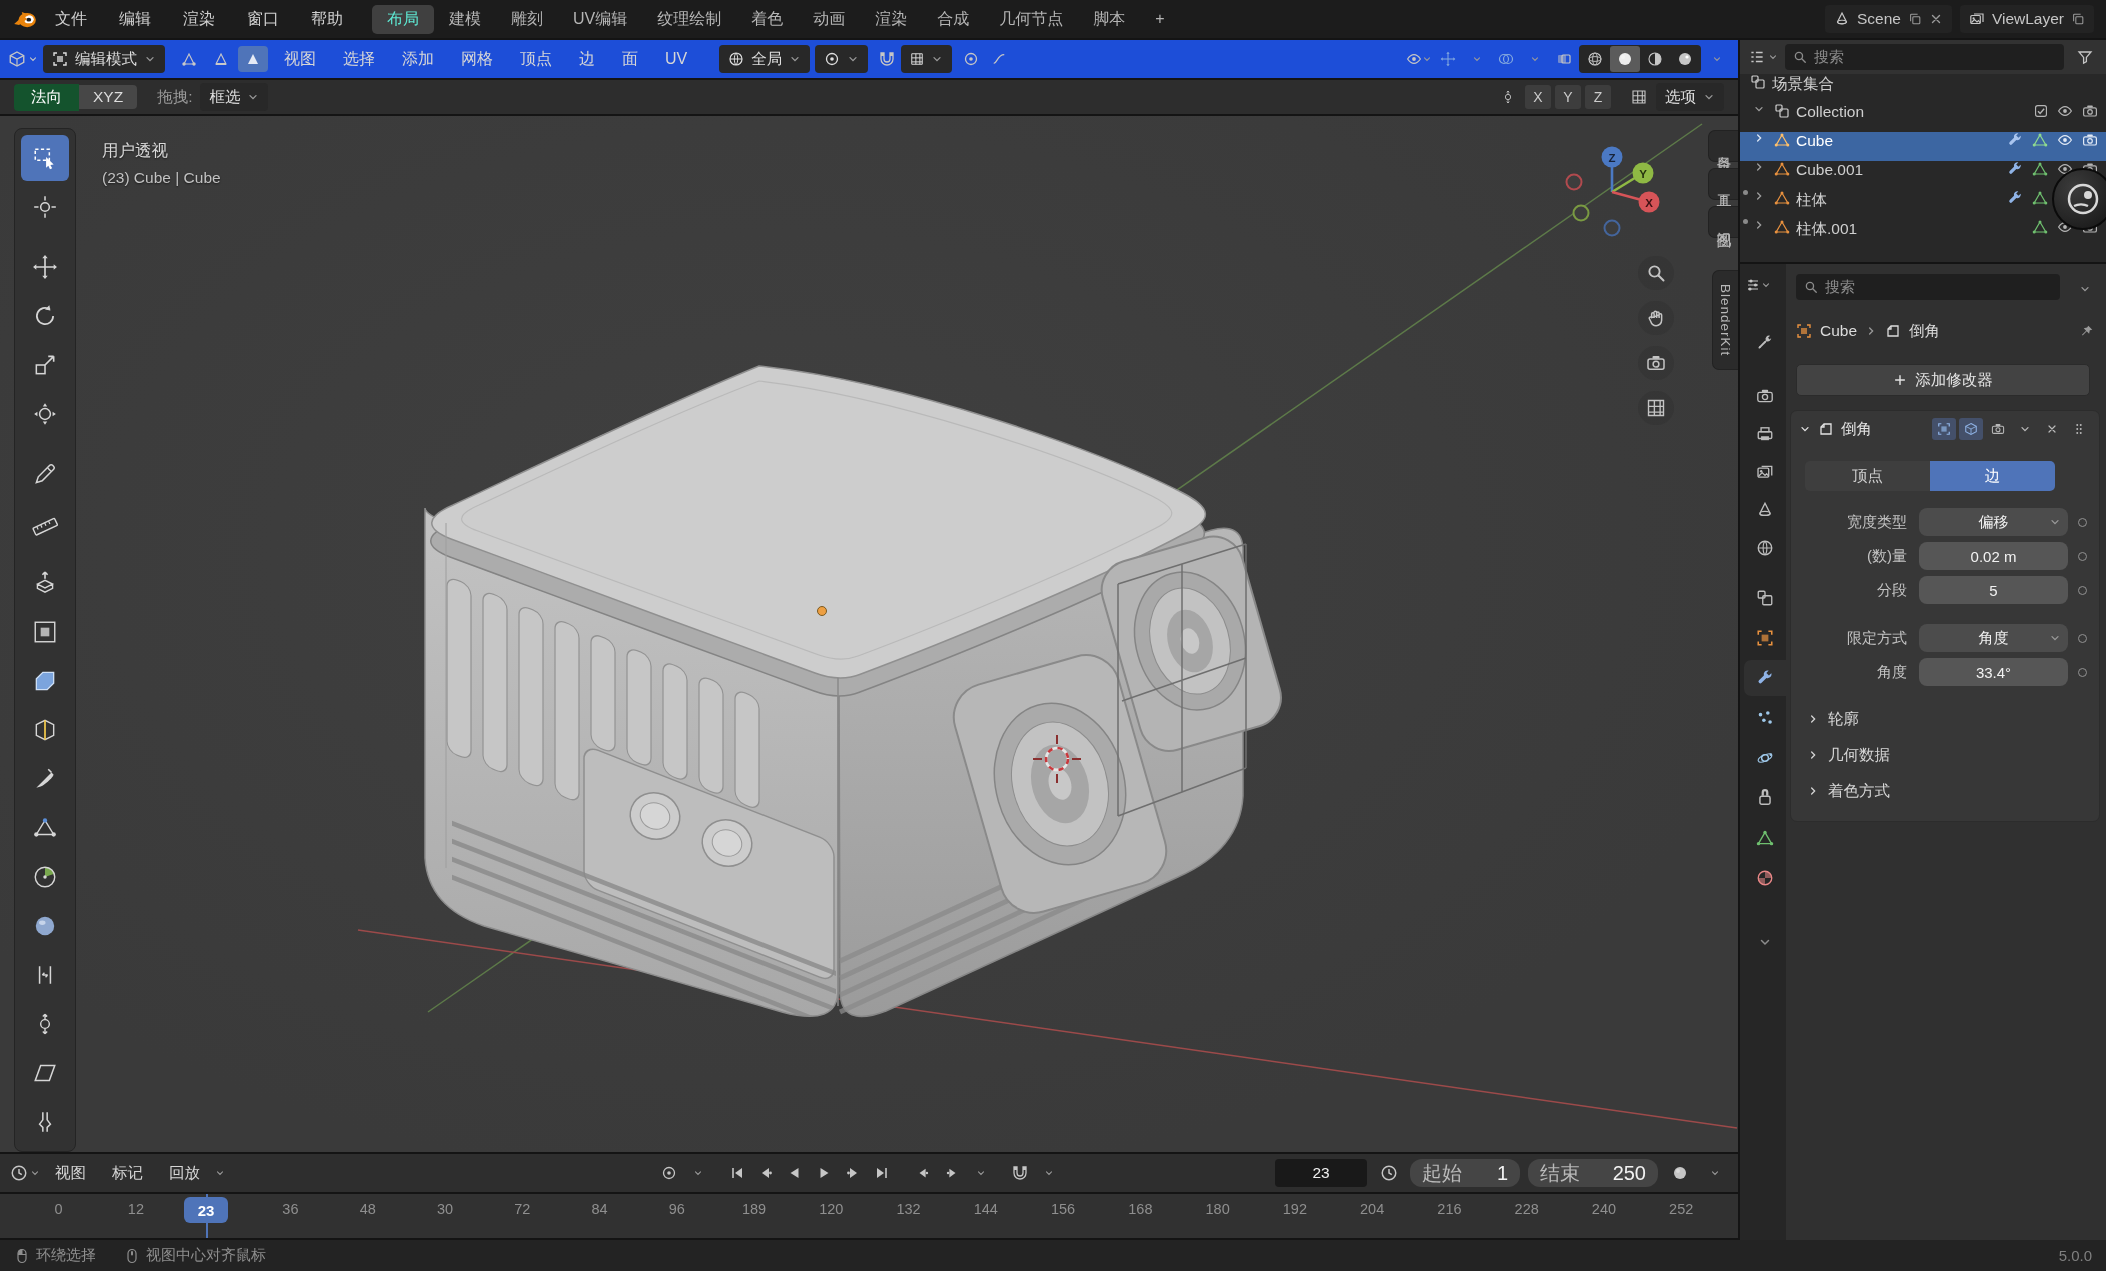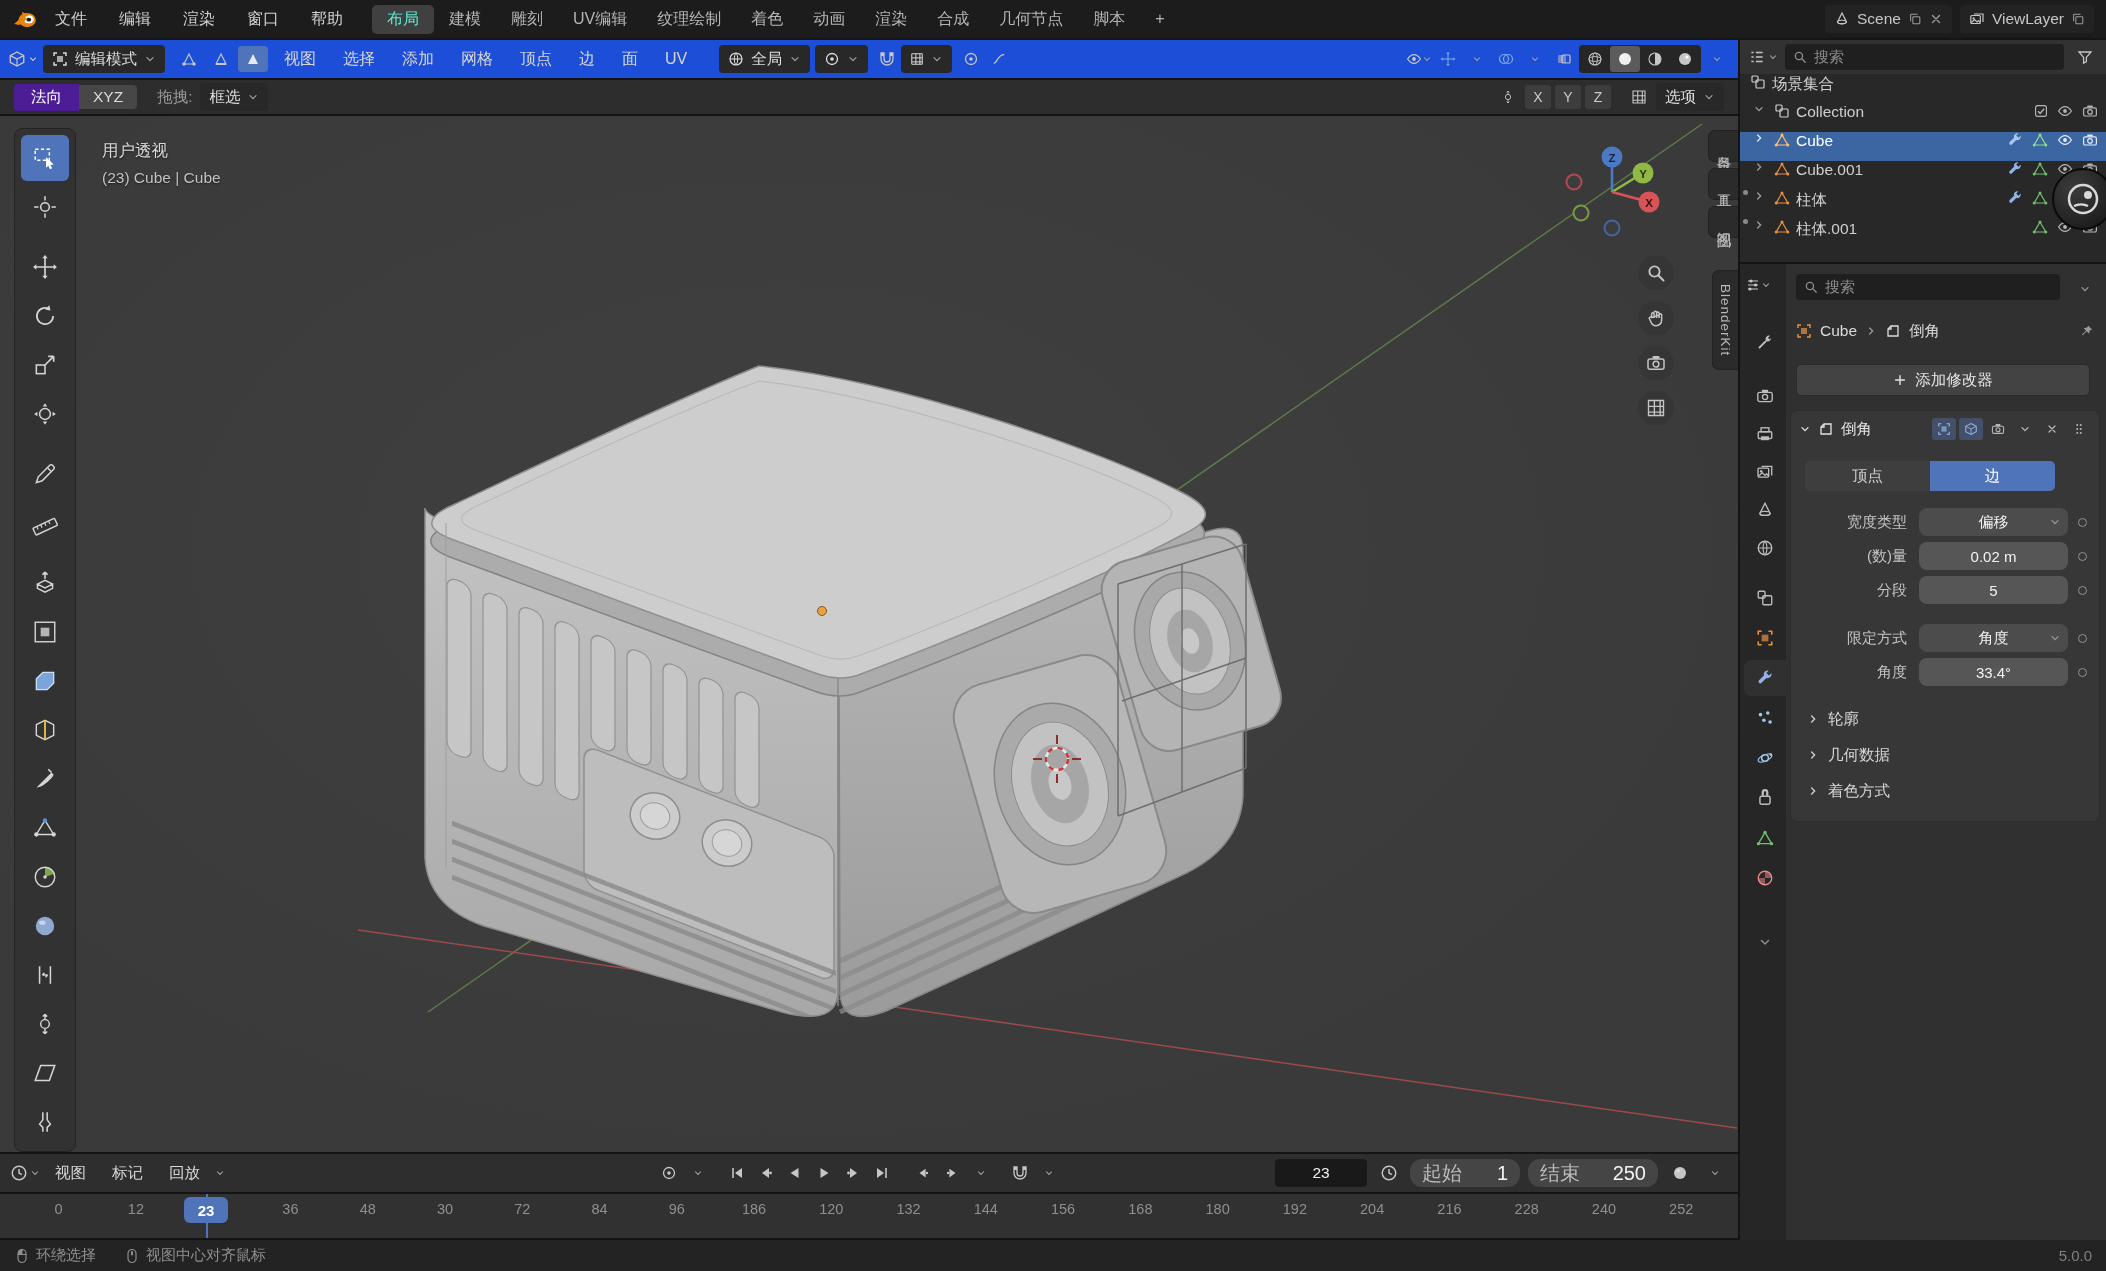--- a/index.html
+++ b/index.html
@@ -22,21 +22,21 @@
 .vph-menu{padding:0 11px;height:26px;display:flex;align-items:center;font-size:16px;color:#d6d6d6;border-radius:4px}
 .pill{display:flex;align-items:center;gap:7px;background:#282828;border-radius:4px;height:28px;padding:0 9px;font-size:15.5px;color:#dedede}
 .iconbtn{min-width:27px;height:26px;display:flex;align-items:center;justify-content:center;border-radius:4px;color:#c6c6c6}
 .iconbtn.on{color:#86abde}
 .modebtn{width:30px;height:26px;display:flex;align-items:center;justify-content:center;border-radius:4px;color:#c9c9c9}
 .modebtn.active{background:#4f74b9;color:#fff}
 .seg{display:flex;background:#262626;border-radius:4px;padding:1px}
 .seg .iconbtn{width:30px;border-radius:3px}
 .seg .iconbtn.active{background:#5b5b5b;color:#eee}
 .vts{position:absolute;left:0;top:80px;width:1738px;height:34px;background:#2d2d2d;display:flex;align-items:center;padding:0 14px;gap:8px;font-size:15.5px}
-.btn-blue{background:#4c1d95;color:#fff;border-radius:4px 0 0 4px;padding:3px 17px}
+.btn-blue{background:#14532d;color:#fff;border-radius:4px 0 0 4px;padding:3px 17px}
 .btn-gray{background:#474747;color:#ddd;border-radius:0 4px 4px 0;padding:3px 14px}
 .axbtn{width:26px;height:24px;background:#3d3d3d;border-radius:3px;display:flex;align-items:center;justify-content:center;font-size:14px;color:#ccc}
 
 .viewport{position:absolute;left:0;top:116px;width:1738px;height:1036px;background:radial-gradient(ellipse at 45% 42%,#404040 0%,#3a3a3a 75%);overflow:hidden}
 .vtoolbar{position:absolute;left:14px;top:12px;width:62px;background:rgba(49,49,49,.95);border:1px solid #242424;border-radius:8px;padding:6px 0;display:flex;flex-direction:column;align-items:center;gap:3px}
 .tool{width:48px;height:46px;border-radius:6px;display:flex;align-items:center;justify-content:center;color:#d6d6d6}
 .tool.active{background:#4f74b9;color:#fff}
 .tgap{height:8px}
 .vp-overlay{position:absolute;left:102px;top:24px;text-shadow:0 1px 2px rgba(0,0,0,.55)}
 .vp-overlay .l1{font-size:16.5px;color:#dadada}
@@ -1010,21 +1010,21 @@
     <div class="rlabels">
       <div class="rlab">0</div>
       <div class="rlab">12</div>
       <div class="rlab"></div>
       <div class="rlab">36</div>
       <div class="rlab">48</div>
       <div class="rlab">30</div>
       <div class="rlab">72</div>
       <div class="rlab">84</div>
       <div class="rlab">96</div>
-      <div class="rlab">186</div>
+      <div class="rlab">189</div>
       <div class="rlab">120</div>
       <div class="rlab">132</div>
       <div class="rlab">144</div>
       <div class="rlab">156</div>
       <div class="rlab">168</div>
       <div class="rlab">180</div>
       <div class="rlab">192</div>
       <div class="rlab">204</div>
       <div class="rlab">216</div>
       <div class="rlab">228</div>

